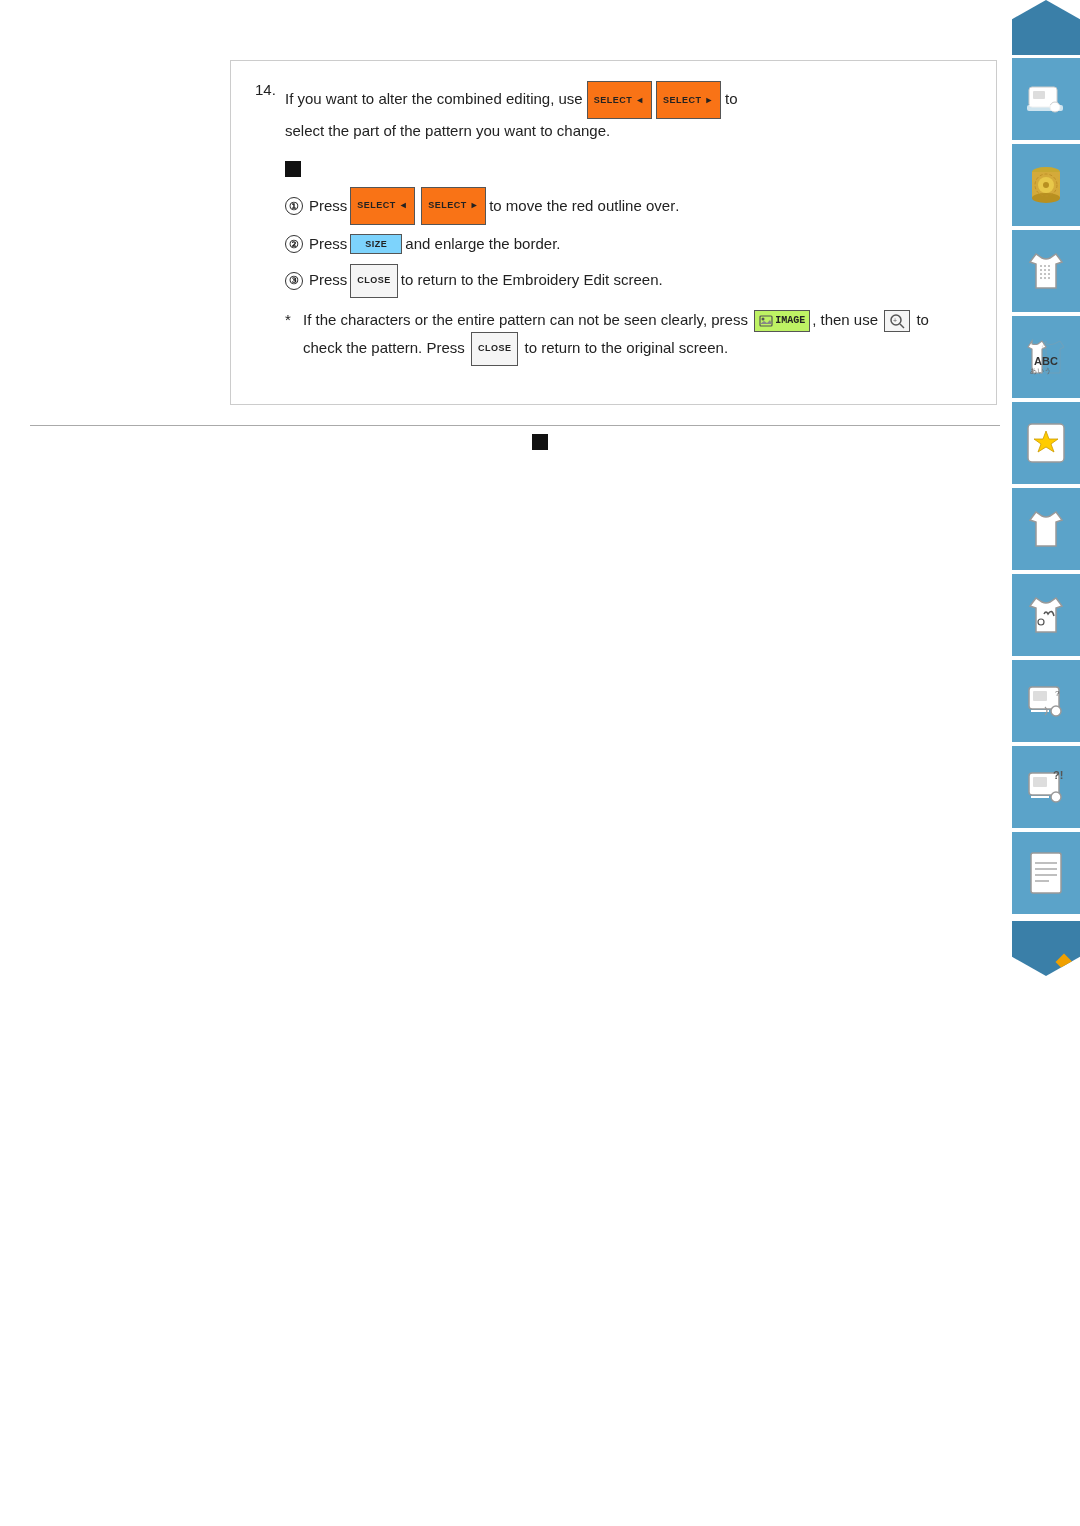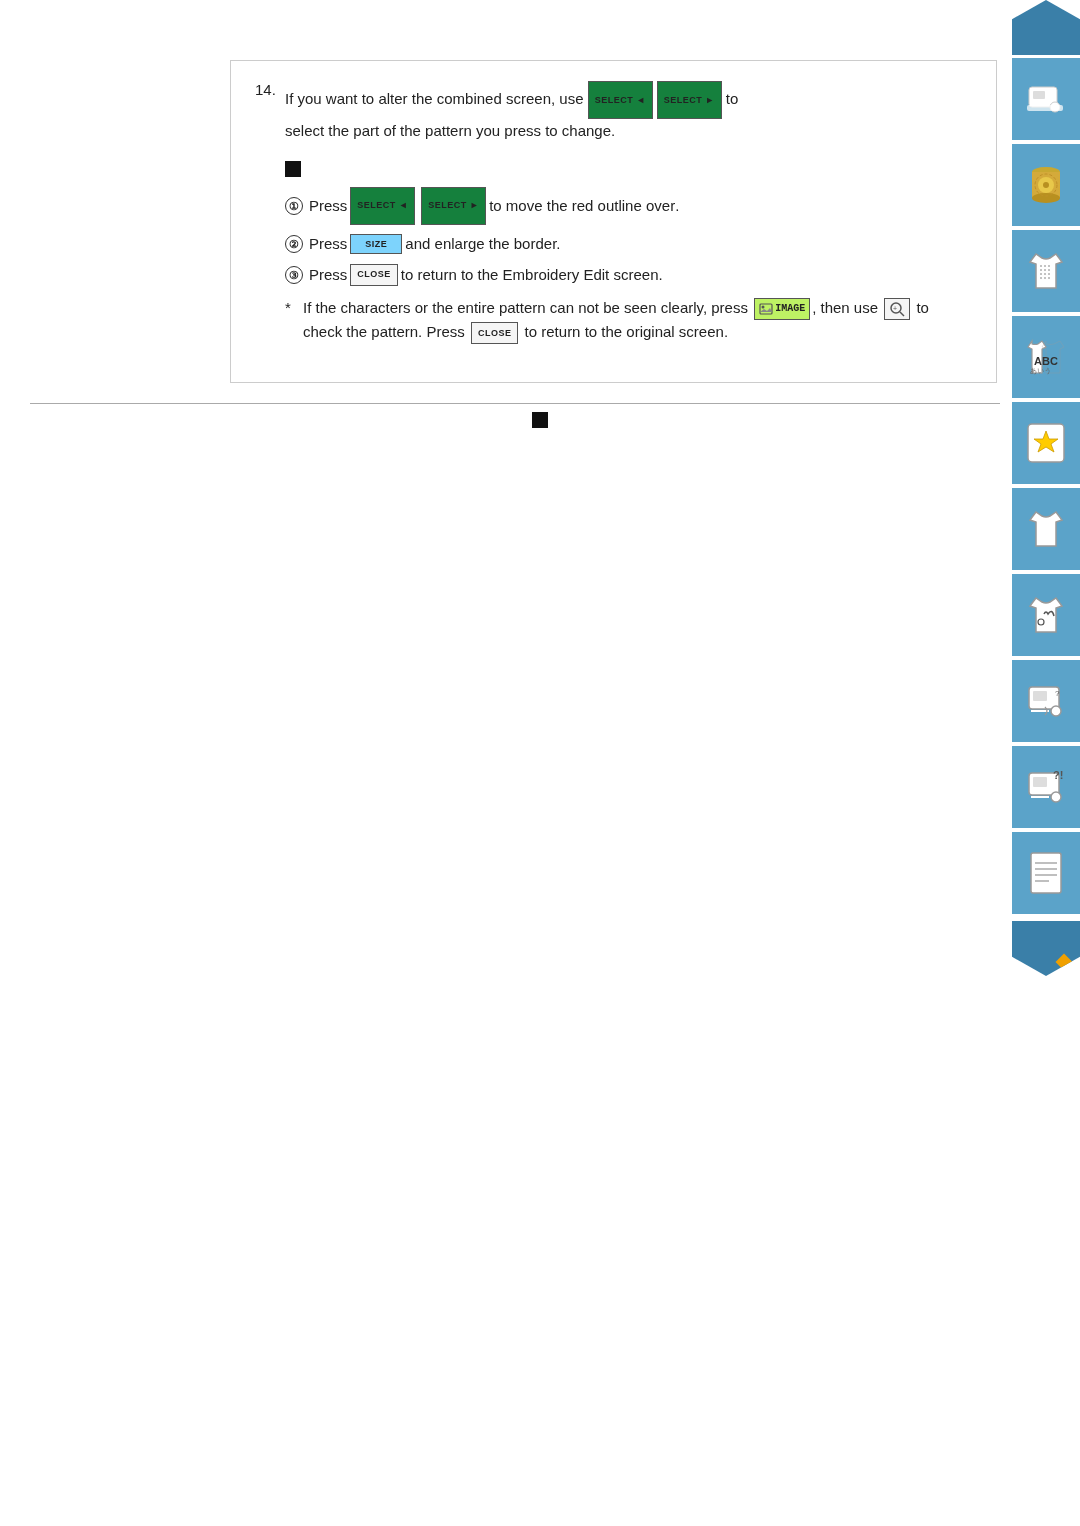--- a/index.html
+++ b/index.html
@@ -96,21 +96,21 @@
     
     .btn-select {
       display: inline-flex;
       align-items: center;
       justify-content: center;
       border: 1.5px solid #555;
       padding: 18px 6px;
       font-size: 9px;
       font-weight: bold;
       letter-spacing: 0.5px;
-      background: #15803d;
+      background: #f97316;
       vertical-align: middle;
       min-width: 40px;
       height: 20px;
     }
 
     .btn-size {
       display: inline-flex;
       align-items: center;
       justify-content: center;
       border: 1.5px solid #555;
@@ -122,21 +122,21 @@
       vertical-align: middle;
       min-width: 36px;
       height: 20px;
     }
 
     .btn-close {
       display: inline-flex;
       align-items: center;
       justify-content: center;
       border: 1.5px solid #555;
-      padding: 10px 6px;
+      padding: 16px 6px;
       font-size: 9px;
       font-weight: bold;
       letter-spacing: 0.5px;
       background: #f5f5f5;
       vertical-align: middle;
       min-width: 44px;
       height: 20px;
     }
 
     .btn-image {
@@ -358,25 +358,25 @@
   </div>
 </div>
 
 <div class="main-content">
 
   <div class="content-box">
     <div class="step-row">
       <div class="step-number">14.</div>
       <div class="step-content">
         <p>
-          <span>If you want to alter the combined screen, use </span>
+          <span>If you want to alter the combined editing, use </span>
           <span class="btn-select">SELECT ◄</span>
           <span class="btn-select">SELECT ►</span>
           <span> to</span><br>
-          <span>select the part of the pattern you press to change.</span>
+          <span>select the part of the pattern you want to change.</span>
         </p>
 
         <div style="width:16px;height:16px;background:#111;margin:18px 0 10px 0;"></div>
 
         <div class="sub-step">
           <span class="circle-num">①</span>
           <span>Press </span>
           <span class="btn-select" style="margin:0 3px;">SELECT ◄</span>
           <span class="btn-select" style="margin:0 3px;">SELECT ►</span>
           <span> to move the red outline over</span>

